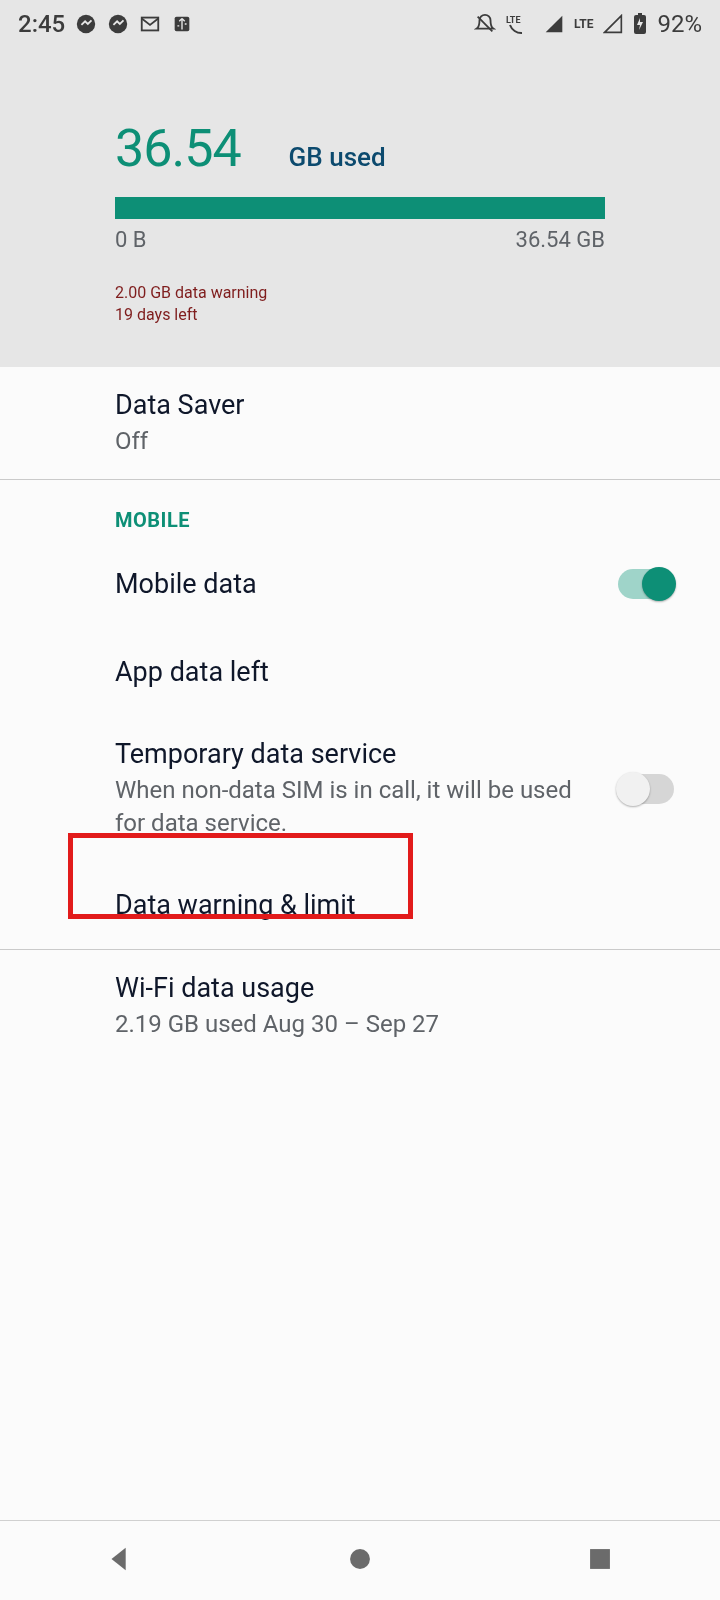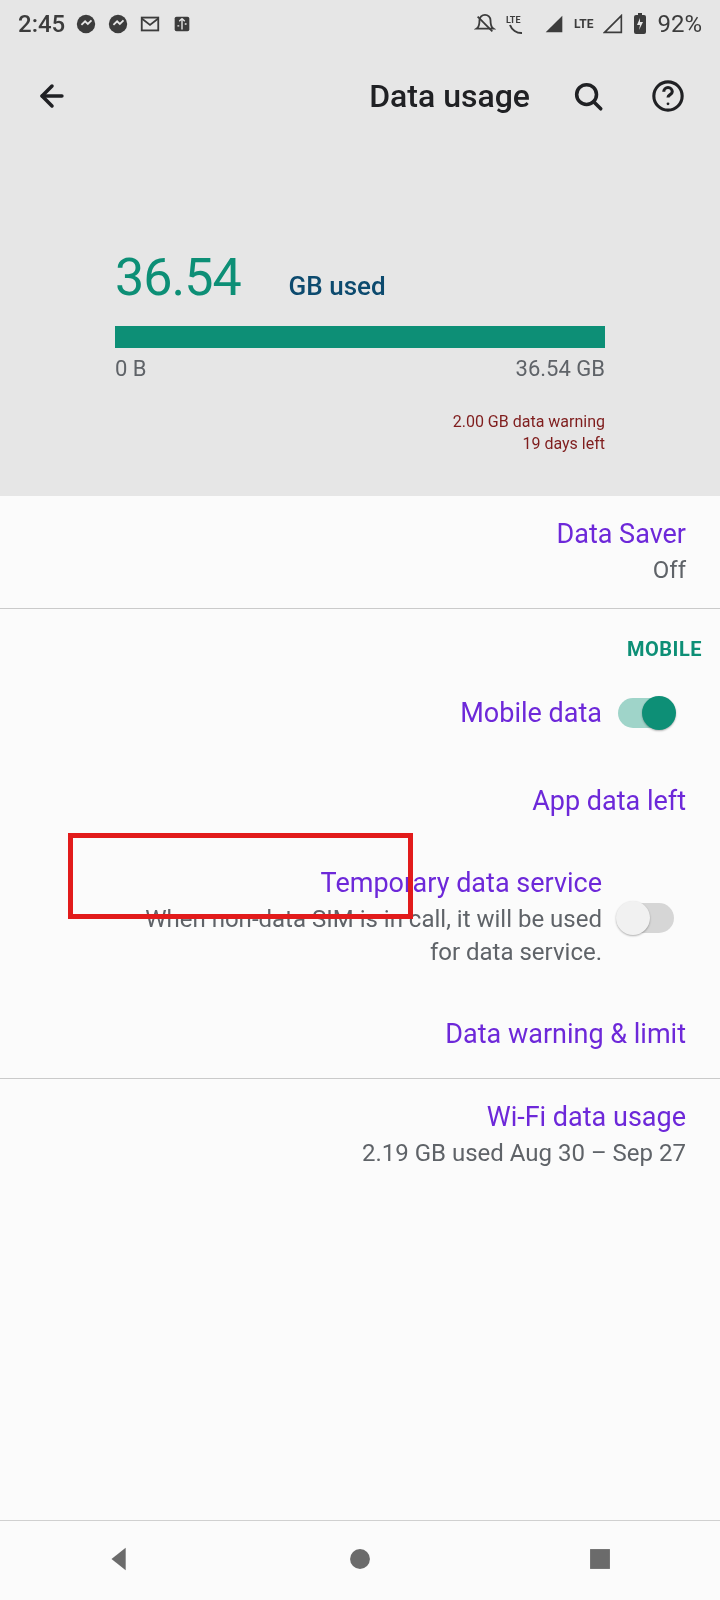--- a/index.html
+++ b/index.html
@@ -7,43 +7,43 @@
   .statusbar { height: 48px; background: #e6e6e6; display: flex; align-items: center; justify-content: space-between; padding: 0 18px; font-size: 24px; color: #3c3c3c; }
   .sb-left, .sb-right { display: flex; align-items: center; gap: 10px; }
   .sb-left .time { font-weight: 500; }
   .sb-icon svg { display:block; }
   .header-area { background: #e6e6e6; }
   .appbar { display: flex; align-items: center; height: 96px; padding: 0 30px; gap: 36px; }
   .appbar .title { font-size: 32px; font-weight: 500; color: #202124; flex: 1; }
   .appbar .iconbtn { width: 44px; height: 44px; display: flex; align-items: center; justify-content: center; }
   .summary { padding: 70px 115px 40px 115px; }
   .summary .big { display: flex; align-items: baseline; gap: 12px; }
-  .summary .big .num { font-size: 52px; font-weight: 400; color: #0d8f76; letter-spacing: -1px; margin-top: 33px; }
+  .summary .big .num { font-size: 52px; font-weight: 400; color: #0d8f76; letter-spacing: -1px; }
   .summary .big .unit { font-size: 26px; font-weight: 500; color: #0c4a6e; margin-left: 36px; }
   .bar-wrap { margin-top: 18px; }
   .bar { height: 22px; background: #0d8f76; width: 100%; }
   .bar-labels { display: flex; justify-content: space-between; margin-top: 8px; font-size: 22px; color: #5f6368; }
   .summary .warn { margin-top: 30px; font-size: 16px; color: #7f1d1d; line-height: 1.4; }
   .list { background: #fbfbfb; }
   .row { padding: 22px 18px 22px 115px; display: flex; align-items: center; min-height: 88px; position: relative; }
   .row .text { flex: 1; padding-right: 16px; }
-  .row .ttl { font-size: 27px; color: #6d28d9; }
+  .row .ttl { font-size: 27px; color: #0f172a; }
   .row .sub { font-size: 24px; color: #5f6368; margin-top: 4px; line-height: 1.35; }
   .sectionhdr { padding: 28px 18px 8px 115px; font-size: 20px; font-weight: 700; color: #0d8f76; letter-spacing: 0.5px; }
   .divider { height: 1px; background: #9a9a9a; opacity: 0.5; }
   .toggle { width: 56px; height: 30px; border-radius: 15px; position: relative; margin-right: 28px; flex-shrink: 0; }
   .toggle.on { background: #9fd4c9; }
   .toggle.off { background: #d6d6d6; }
   .toggle .knob { position: absolute; width: 34px; height: 34px; border-radius: 50%; top: -2px; box-shadow: 0 1px 2px rgba(0,0,0,0.3); }
   .toggle.on .knob { right: -2px; background: #0d8f76; }
   .toggle.off .knob { left: -2px; background: #f1f1f1; }
   .highlight-box { position: absolute; border: 5px solid #e21b1b; pointer-events: none; }
   .navbar { position: absolute; bottom: 0; left: 0; right: 0; height: 80px; border-top: 1px solid #d0d0d0; background: #fbfbfb; display: flex; align-items: center; justify-content: space-around; }
   .nav-icon { width: 34px; height: 34px; fill: #6b6b6b; }
-  .screen { position: relative; width: 720px; height: 1600px; overflow: hidden; text-align: right; }
+  .screen { position: relative; width: 720px; height: 1600px; overflow: hidden; }
 </style>
 </head>
 <body>
 
 <div class="screen">
 
   <div class="statusbar">
     <div class="sb-left">
       <span class="time">2:45</span>
       <span class="sb-icon">
@@ -100,42 +100,20 @@
             <rect x="1" y="2" width="12" height="19" rx="2"></rect>
             <rect x="5" y="0" width="4" height="2"></rect>
             <path d="M7 5l-3 7h3l-1 5 4-8H7z" fill="#e6e6e6"></path>
           </svg>
       </span>
       <span>92%</span>
     </div>
   </div>
 
   <div class="header-area">
-    <div class="appbar">
-      <div class="iconbtn">
-        <svg width="34" height="34" viewBox="0 0 24 24" fill="none" stroke="#202124" stroke-width="2.5" stroke-linecap="round" stroke-linejoin="round">
-            <path d="M19 12H5"></path>
-            <path d="M12 19l-7-7 7-7"></path>
-          </svg>
-      </div>
-      <div class="title">Data usage</div>
-      <div class="iconbtn">
-        <svg width="34" height="34" viewBox="0 0 24 24" fill="none" stroke="#202124" stroke-width="2.5" stroke-linecap="round">
-            <circle cx="11" cy="11" r="7"></circle>
-            <path d="M21 21l-5-5"></path>
-          </svg>
-      </div>
-      <div class="iconbtn">
-        <svg width="34" height="34" viewBox="0 0 24 24" fill="none" stroke="#202124" stroke-width="2.2">
-            <circle cx="12" cy="12" r="10"></circle>
-            <path d="M9 9a3 3 0 116 0c0 2-3 2-3 4"></path>
-            <circle cx="12" cy="17.5" r="1" fill="#202124" stroke="none"></circle>
-          </svg>
-      </div>
-    </div>
 
     <div class="summary">
       <div class="big">
         <span class="num">36.54</span>
         <span class="unit">GB used</span>
       </div>
       <div class="bar-wrap">
         <div class="bar"></div>
         <div class="bar-labels">
           <span>0 B</span>

